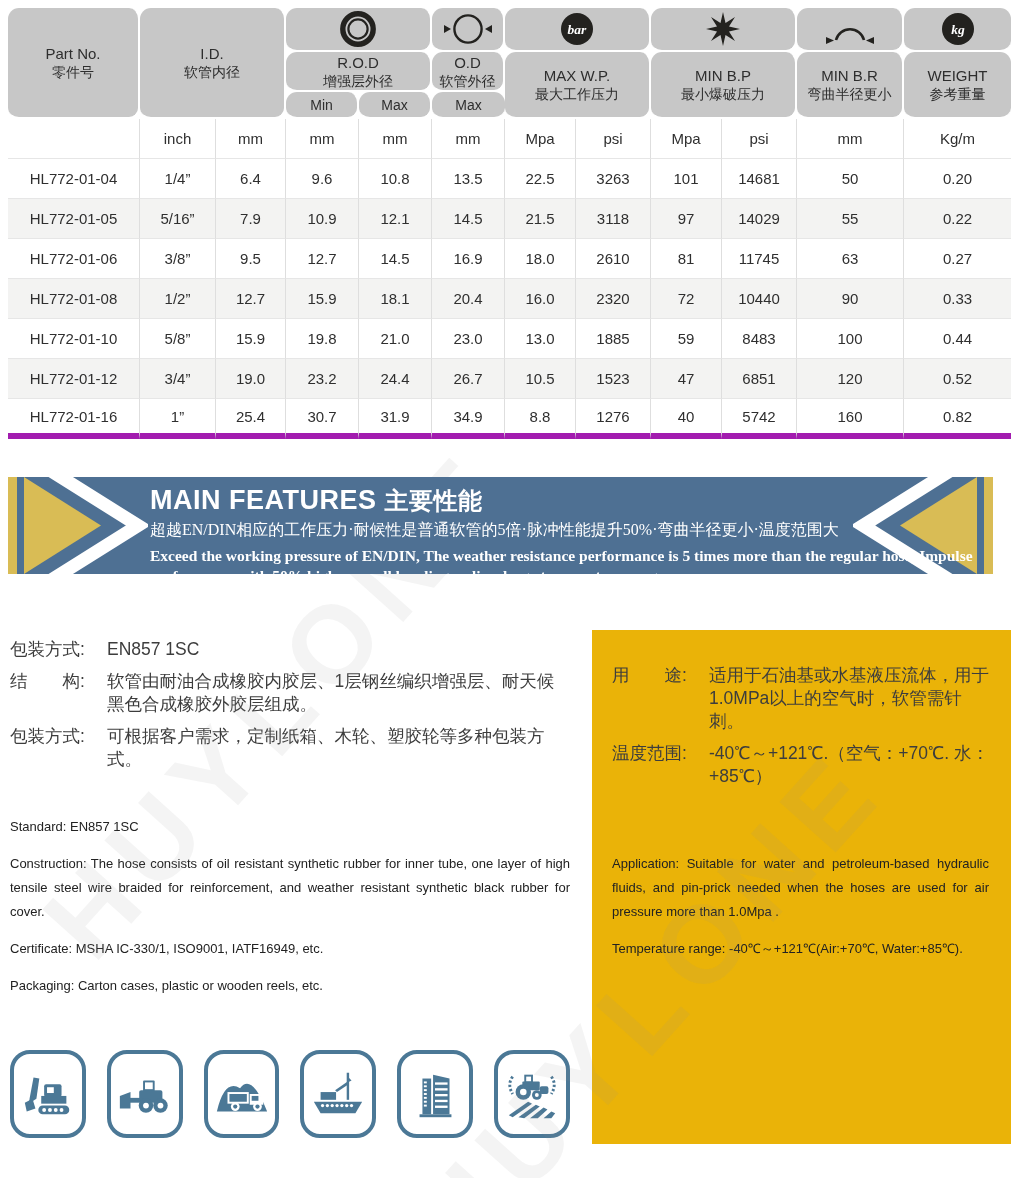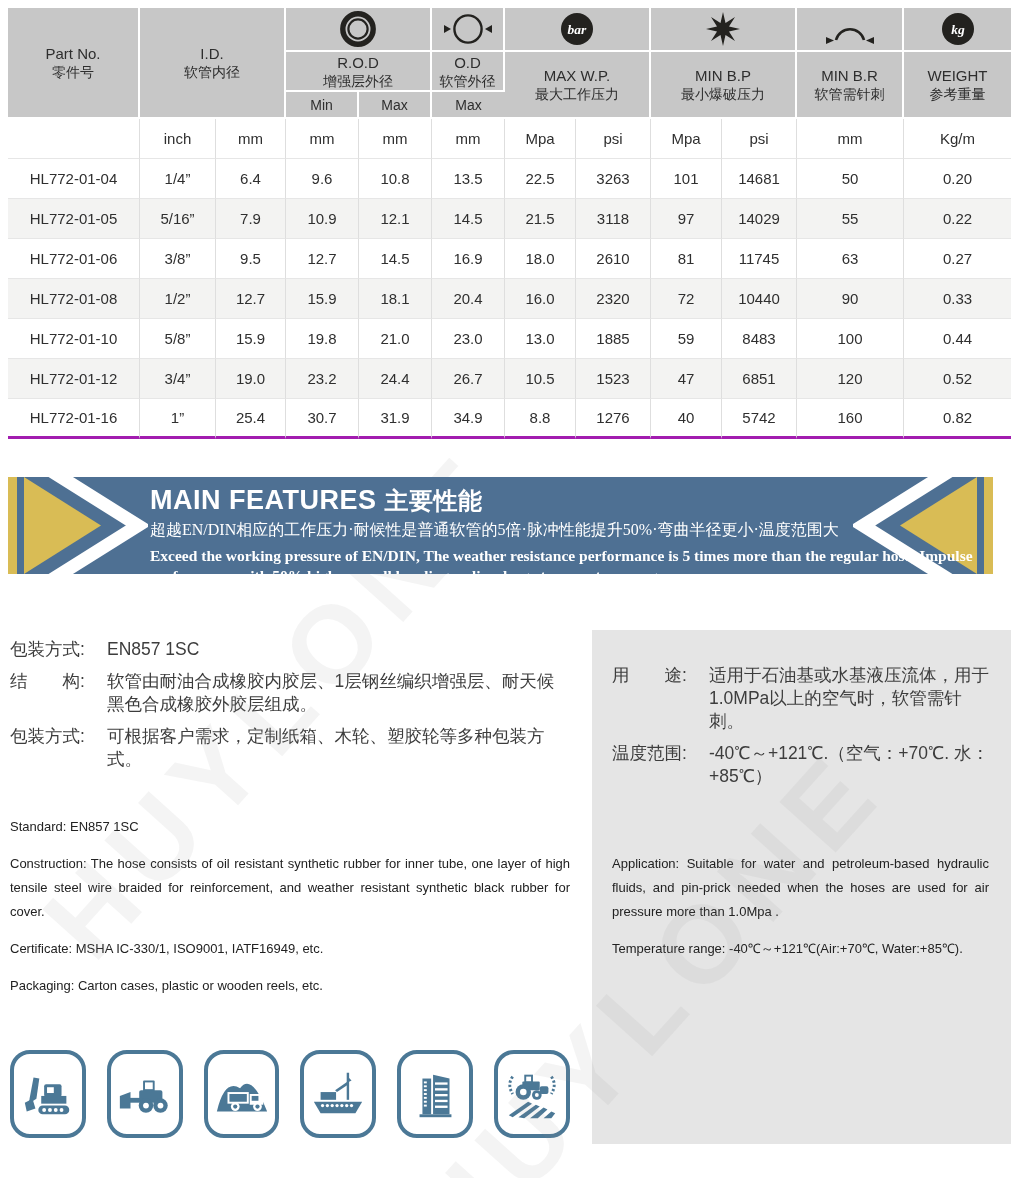--- a/index.html
+++ b/index.html
@@ -16,58 +16,58 @@
     transform:rotate(-48deg); font-size:110px; letter-spacing:14px; pointer-events:none;
     white-space:nowrap;
   }
   .wm1 { left:-40px; top:640px; }
   .wm2 { left:330px; top:940px; }
 
   
   table.spec { border-collapse:separate; border-spacing:0; width:1003px; table-layout:fixed; }
   table.spec th {
     background:#c7c7c7; font-weight:normal; color:#2e2e2e; text-align:center; vertical-align:middle;
-    border-right:2px solid #fff; border-bottom:2px solid #fff; padding:0;
+    border-right:2px solid #fff; border-bottom:2px solid #fff; padding:0;border-radius:11px;
   }
   table.spec th:last-child { border-right:none; }
   .h-en { font-size:15px; line-height:19px; }
   .h-zh { font-size:14px; line-height:18px; }
   .h-sub { font-size:14px; }
   tr.icons-row th { height:44px; }
   tr.labels-row th { height:40px; }
   tr.sub-row th { height:27px;text-align:center; }
   tr.units-row td { height:45px; background:#fff; }
   table.spec td {
     text-align:center; vertical-align:middle; font-size:15px; color:#2f2f2f;
     border-right:1px solid #dedede; border-bottom:1px solid #e6e6e6; height:40px; padding:0 2px;
   }
   table.spec td:last-child { border-right:none; }
   table.spec tbody tr[data-name="table-row"]:nth-child(odd) td { background:#f3f3f2; }
   table.spec tbody tr[data-name="table-row"]:nth-child(even) td { background:#ffffff; }
-  table.spec tbody tr:last-child td { border-bottom:3px solid #a21caf; }
+  table.spec tbody tr:last-child td { border-bottom:6px solid #a21caf; }
   .hdr-icon { display:block; margin:0 auto; }
 
   
   .banner {
     position:relative; margin:38px 0 0 0; width:985px; height:97px; background:#4e7093; overflow:hidden;
   }
   .banner .decor { position:absolute; top:0; height:97px; }
   .banner .decor.left { left:0; }
   .banner .decor.right { right:0; }
   .banner-text { position:absolute; left:142px; top:8px; width:830px; color:#fff; }
   .banner-title { font-size:27px; font-weight:bold; letter-spacing:0.5px; }
   .banner-title .zh { font-size:24px; font-weight:bold; margin-left:8px; }
   .banner-zh { font-family:"Liberation Serif", serif; font-size:16px; margin-top:3px; }
   .banner-en { font-family:"Liberation Serif", serif; font-weight:bold; font-size:15.5px; line-height:1.32; margin-top:5px; }
 
   
   .lower { display:flex; margin-top:56px; width:1003px; align-items:flex-start; }
   .col-left { width:572px; padding:8px 10px 0 2px; }
   .col-right {
-    width:419px; margin-left:12px; background:#e5e5e5; min-height:514px;
+    width:419px; margin-left:12px; background:#eab308; min-height:514px;
     padding:34px 22px 0 20px;
   }
 
   .zh-row { display:flex; font-size:17.5px; line-height:23px; color:#3d3d3d; margin-bottom:9px; }
   .zh-row .lbl { flex:0 0 97px; white-space:nowrap; }
   .zh-row .txt { flex:1; }
 
   .en-block { margin-top:44px; }
   .en-block p { margin:0 0 13px 0; font-size:13px; line-height:24px; color:#222; }
   .en-just { text-align:justify; }
@@ -165,21 +165,21 @@
         <th colspan="2" rowspan="2" data-name="header-max-wp">
           <div class="h-en" data-name="header-max-wp-en">MAX W.P.</div>
           <div class="h-zh" data-name="header-max-wp-zh">最大工作压力</div>
         </th>
         <th colspan="2" rowspan="2" data-name="header-min-bp">
           <div class="h-en" data-name="header-min-bp-en">MIN B.P</div>
           <div class="h-zh" data-name="header-min-bp-zh">最小爆破压力</div>
         </th>
         <th rowspan="2" data-name="header-min-br">
           <div class="h-en" data-name="header-min-br-en">MIN B.R</div>
-          <div class="h-zh" data-name="header-min-br-zh">软管需针刺</div>
+          <div class="h-zh" data-name="header-min-br-zh">弯曲半径更小</div>
         </th>
         <th rowspan="2" data-name="header-weight">
           <div class="h-en" data-name="header-weight-en">WEIGHT</div>
           <div class="h-zh" data-name="header-weight-zh">参考重量</div>
         </th>
       </tr>
       <tr class="sub-row" data-name="header-sub-row">
         <th class="h-sub" data-name="header-rod-min">Min</th>
         <th class="h-sub" data-name="header-rod-max">Max</th>
         <th class="h-sub" data-name="header-od-max">Max</th>

